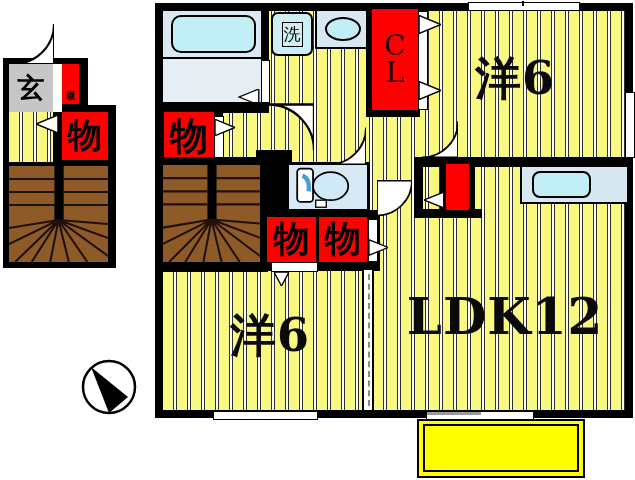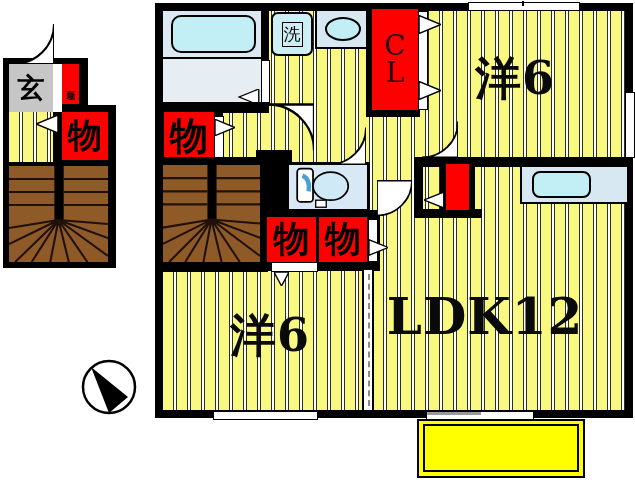--- a/index.html
+++ b/index.html
@@ -169,21 +169,21 @@
   <svg class="abs" style="left:377px;top:180px;" width="35" height="36" viewBox="0 0 40 40">
     <path d="M0,0 L0,40 A40,40 0 0 0 40,0 Z" fill="#ffffff" stroke="#000" stroke-width="2"></path>
   </svg>
   <svg class="abs" style="left:424px;top:192px;" width="20" height="16" viewBox="0 0 22 18">
     <polygon points="22,0 22,18 0,9" fill="#ffffff" stroke="#000" stroke-width="1.5"></polygon>
   </svg>
 
   <div class="roomlbl" style="left:200px;top:305px;width:140px;height:62px;font-size:46px;">
     <span>洋6</span>
   </div>
-  <div class="roomlbl" style="left:380px;top:288px;width:210px;height:58px;font-size:50px;">
+  <div class="roomlbl" style="left:400px;top:288px;width:210px;height:58px;font-size:50px;">
     <span>LDK12</span>
   </div>
 
   <div class="abs white" style="left:213px;top:411px;width:103px;height:7px;"></div>
   <div class="abs white" style="left:426px;top:411px;width:106px;height:7px;">
     <div class="abs" style="left:0;top:0;width:54px;height:3px;background:#9a9a9a;"></div>
   </div>
 
   <div class="abs" style="left:417px;top:419px;width:168px;height:59px;background:#ffff00;border:2px solid #000;box-sizing:border-box;display:flex;align-items:center;justify-content:center;">
     <div class="abs" style="left:4px;top:3px;right:4px;bottom:4px;border:2px solid #000;"></div>

